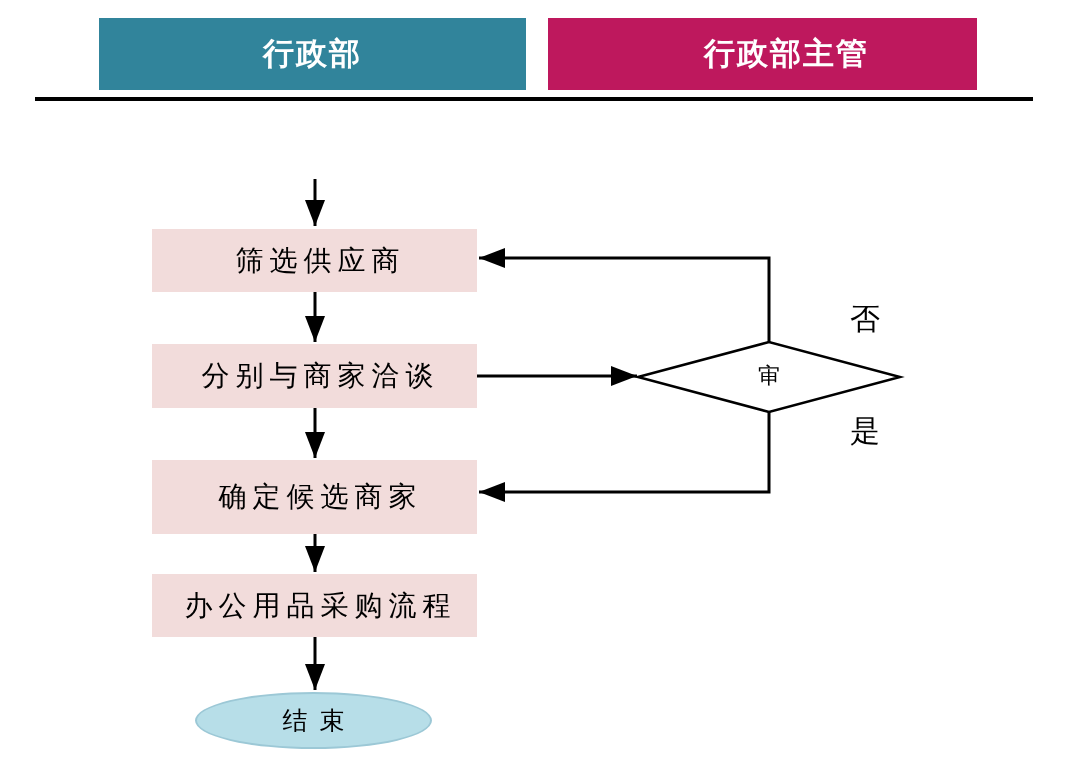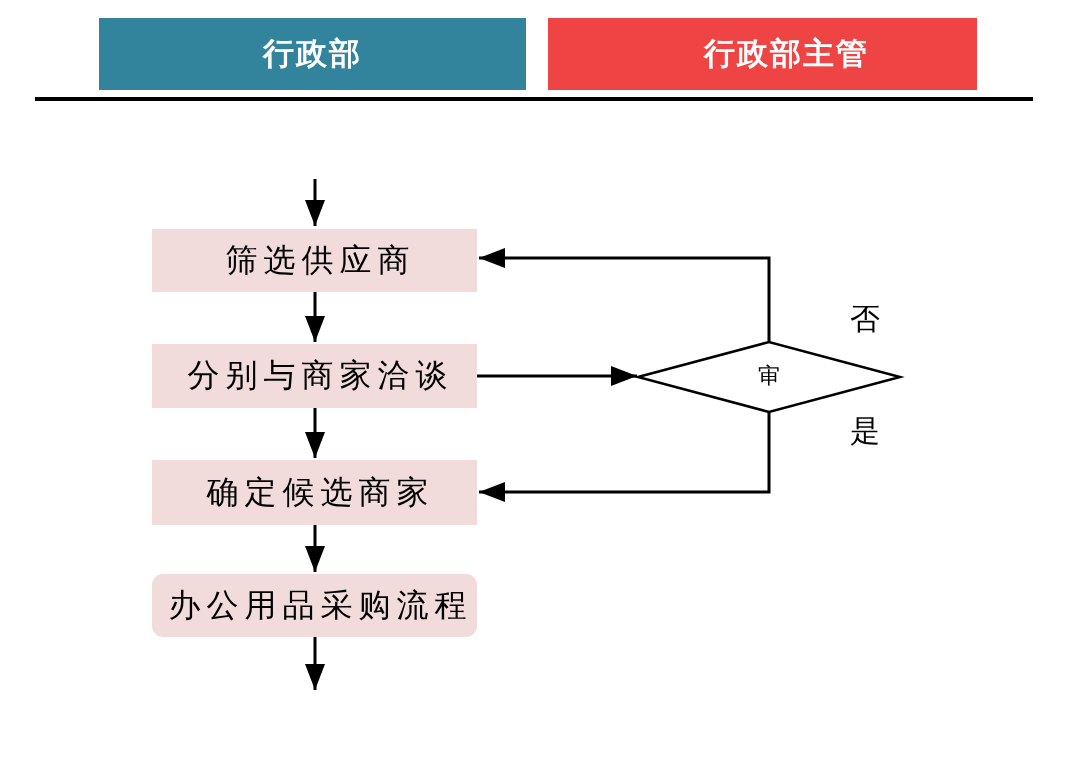--- a/index.html
+++ b/index.html
@@ -45,27 +45,27 @@
     border: 2px solid;
     font-size: 25px;
     letter-spacing: 12px;
     padding-left: 12px;
   }
   .term-start { left: 195px; top: 125px; width: 240px; height: 53px; }
   .term-end   { left: 195px; top: 692px; width: 237px; height: 57px; }
   .step {
     left: 152px;
     width: 325px;
-    font-size: 32px;
+    font-size: 28px;
     letter-spacing: 6px;
     padding-left: 12px;
   }
   .step-1 { top: 229px; height: 63px; }
   .step-2 { top: 344px; height: 64px; text-align: right; }
-  .step-3 { top: 460px; height: 65px; }
+  .step-3 { top: 460px; height: 74px; }
   .step-4 { top: 574px; height: 63px; }
   .decision-label {
     position: absolute;
     left: 739px; top: 363px;
     width: 60px;
     text-align: center;
     font-size: 22px;
     line-height: 26px;
   }
   .branch-label {
@@ -85,21 +85,21 @@
   }
   svg.wires path.wire { fill: none; stroke-width: 3px; }
   svg.wires polygon.diamond { stroke-width: 2.5px; }
 </style>
 </head>
 <body>
 
 <div class="canvas">
 
   <div class="hdr hdr-left" style="background: rgb(49, 132, 155); color: rgb(255, 255, 255);">行政部</div>
-  <div class="hdr hdr-right" style="background: #ef4444; color: rgb(255, 255, 255); padding-left: 48px;">行政部主管</div>
+  <div class="hdr hdr-right" style="background: #be185d; color: rgb(255, 255, 255); padding-left: 48px;">行政部主管</div>
   <div class="rule" style="background: rgb(0, 0, 0);"></div>
 
   <svg class="wires" viewBox="0 0 1082 772" xmlns="http://www.w3.org/2000/svg">
     <defs>
       <marker id="ah" markerUnits="userSpaceOnUse" markerWidth="26" markerHeight="20" refX="26" refY="10" orient="auto">
         <path d="M0,0 L26,10 L0,20 Z" style="fill: rgb(0, 0, 0);"></path>
       </marker>
     </defs>
 
     <path class="wire" d="M315 179 L315 226" marker-end="url(#ah)" style="stroke: rgb(0, 0, 0);"></path>
@@ -114,22 +114,23 @@
     <polygon class="diamond" points="638,377 769,342 900,377 769,412" style="fill: rgb(255, 255, 255); stroke: rgb(0, 0, 0);"></polygon>
   </svg>
 
 
   <div class="node step step-1" style="background: rgb(242, 220, 219);">筛选供应商</div>
 
   <div class="node step step-2" style="background: rgb(242, 220, 219);">分别与商家洽谈</div>
 
   <div class="node step step-3" style="background: rgb(242, 220, 219);">确定候选商家</div>
 
-  <div class="node step step-4" style="background: rgb(242, 220, 219); border-radius: 11px;">办公用品采购流程</div>
+  <div class="node step step-4" style="background: rgb(242, 220, 219);">办公用品采购流程</div>
 
   <div class="decision-label">审</div>
 
   <div class="branch-label label-no">否</div>
 
   <div class="branch-label label-yes">是</div>
 
+  <div class="node terminator term-end" style="background: rgb(183, 222, 232); border-color: rgb(156, 200, 214);">结束</div>
 
 </div>
 
 </body></html>

